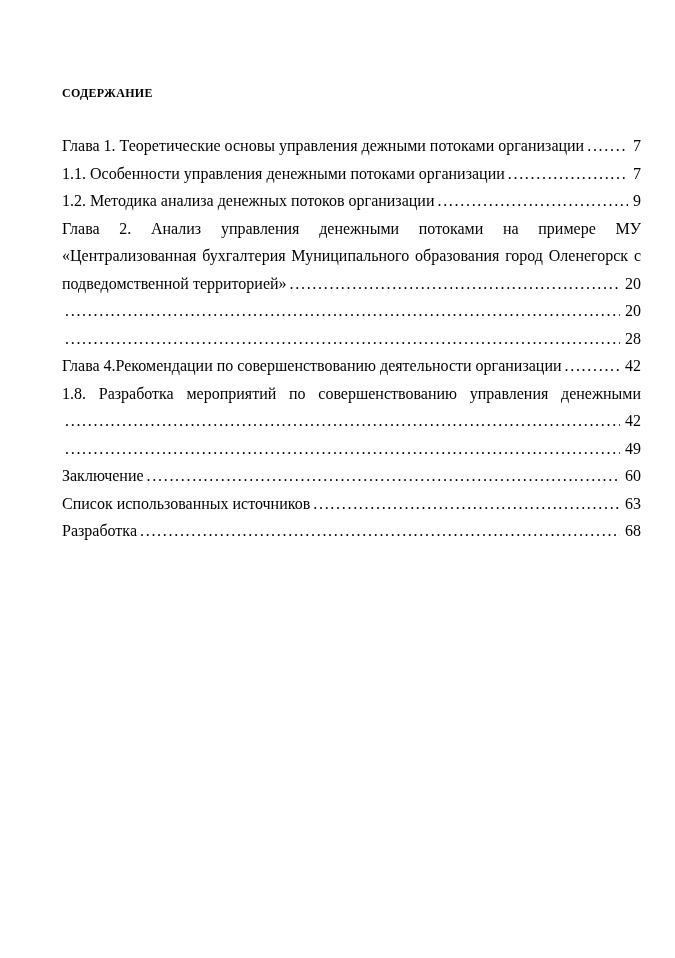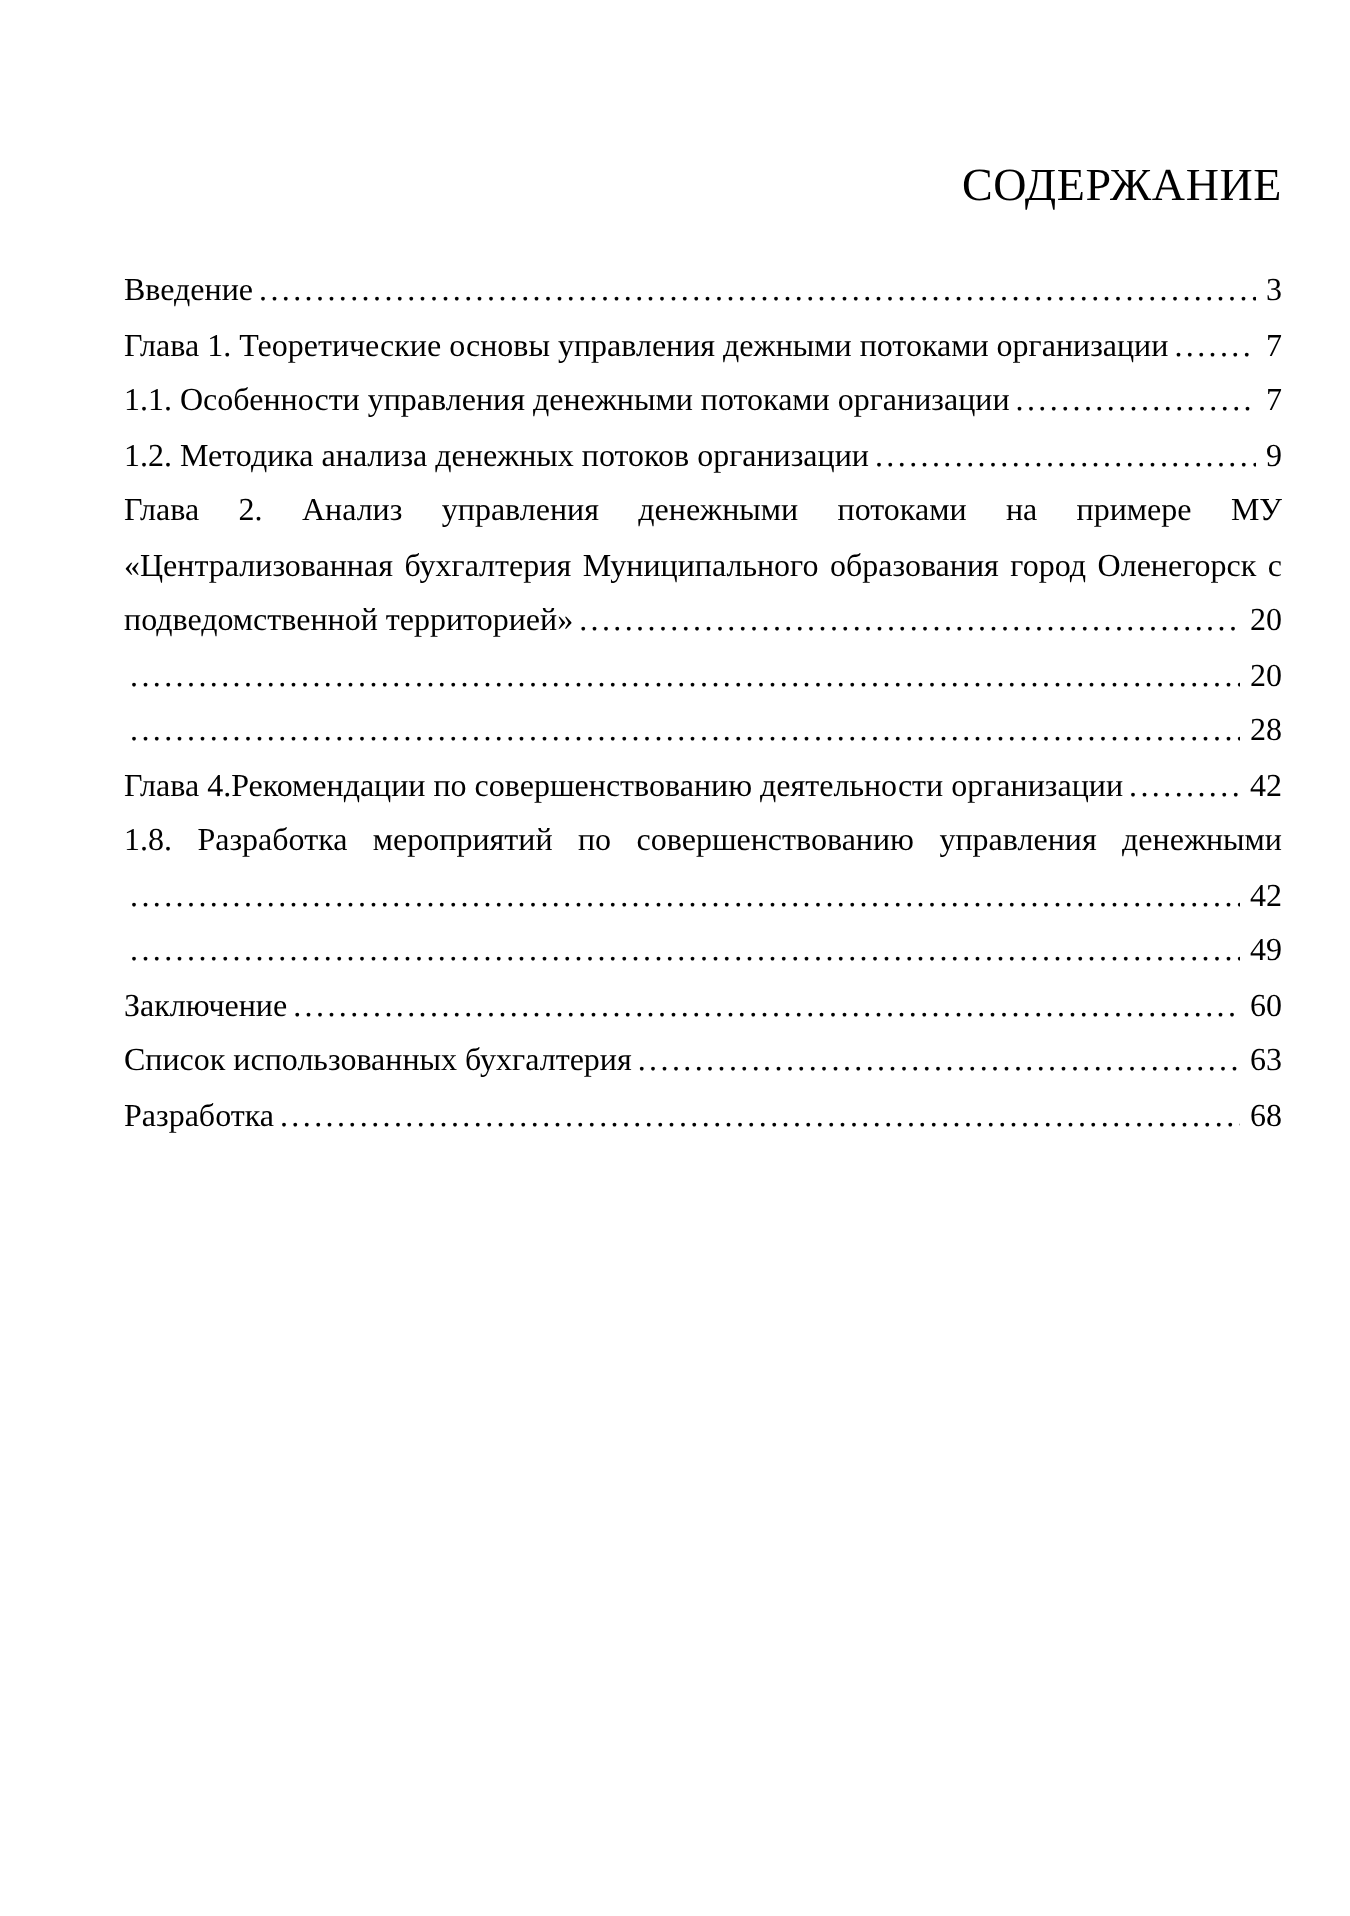--- a/index.html
+++ b/index.html
@@ -11,23 +11,23 @@
     color: #000000;
     overflow: hidden;
   }
   .page {
     width: 675px;
     height: 958px;
     background: #ffffff;
     padding: 84px 34px 0 62px;
   }
   .doc-title {
-    text-align: right;
-    font-weight: normal;
-    font-size: 23px;
+    text-align: left;
+    font-weight: bold;
+    font-size: 12px;
     line-height: 18px;
     letter-spacing: 0.3px;
   }
   .toc {
     margin-top: 30px;
   }
   .toc-row {
     display: flex;
     align-items: baseline;
     font-size: 16px;
@@ -67,25 +67,20 @@
 </style>
 </head>
 <body>
 
 <div class="page">
 
   <div class="doc-title">СОДЕРЖАНИЕ</div>
 
   <div class="toc">
 
-    <div class="toc-row">
-      <span class="t">Введение</span>
-      <span class="dots"></span>
-      <span class="pg">3</span>
-    </div>
 
     <div class="toc-row">
       <span class="t">Глава 1. Теоретические основы управления дежными потоками организации</span>
       <span class="dots"></span>
       <span class="pg">7</span>
     </div>
 
     <div class="toc-row">
       <span class="t">1.1. Особенности управления денежными потоками организации</span>
       <span class="dots"></span>
@@ -136,21 +131,21 @@
       <span class="pg">49</span>
     </div>
 
     <div class="toc-row">
       <span class="t">Заключение</span>
       <span class="dots"></span>
       <span class="pg">60</span>
     </div>
 
     <div class="toc-row">
-      <span class="t">Список использованных бухгалтерия</span>
+      <span class="t">Список использованных источников</span>
       <span class="dots"></span>
       <span class="pg">63</span>
     </div>
 
     <div class="toc-row">
       <span class="t">Разработка</span>
       <span class="dots"></span>
       <span class="pg">68</span>
     </div>
 

